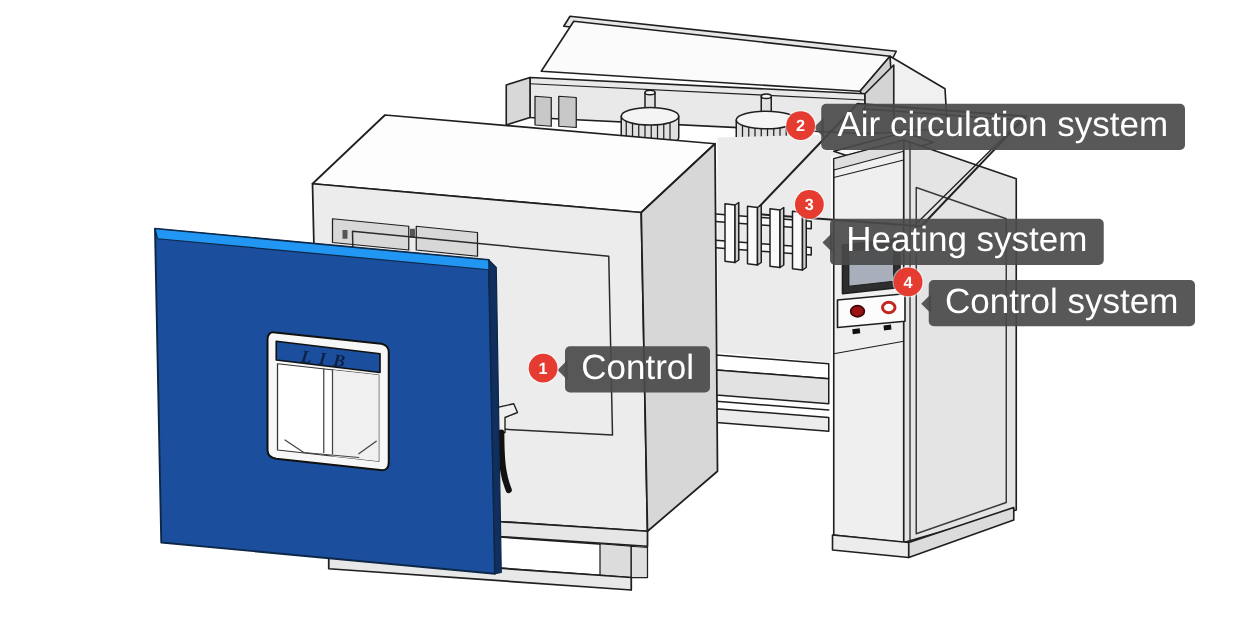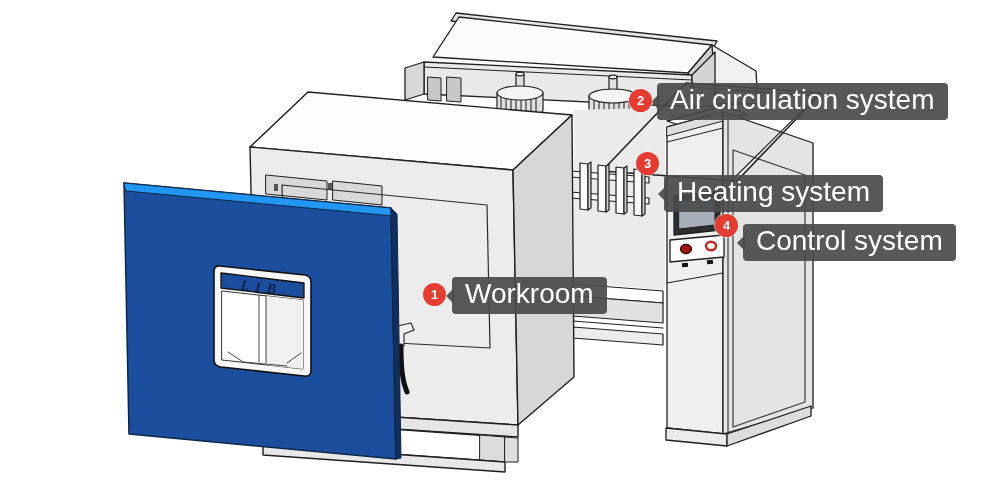--- a/index.html
+++ b/index.html
@@ -196,21 +196,21 @@
         <line x1="259" y1="295" x2="259" y2="362"></line>
         <line x1="266" y1="296" x2="266" y2="363"></line>
         <line x1="228" y1="352" x2="243" y2="362"></line>
         <line x1="287" y1="363" x2="301" y2="353"></line>
         <line x1="243" y1="362" x2="287" y2="366"></line>
       </g>
     </g>
   </svg>
 
   <div class="marker" style="left:423px;top:283px;">1</div>
-  <div class="callout-label" style="left:452px;top:277px;">Workroom</div>
+  <div class="callout-label" style="left:452px;top:277px;">Control</div>
 
   <div class="marker" style="left:629px;top:89px;">2</div>
   <div class="callout-label" style="left:657px;top:83px;">Air circulation system</div>
 
   <div class="marker" style="left:636px;top:152px;">3</div>
   <div class="callout-label" style="left:664px;top:146px;margin-top:29px;">Heating system</div>
 
   <div class="marker" style="left:715px;top:214px;">4</div>
   <div class="callout-label" style="left:743px;top:224px;">Control system</div>
 

